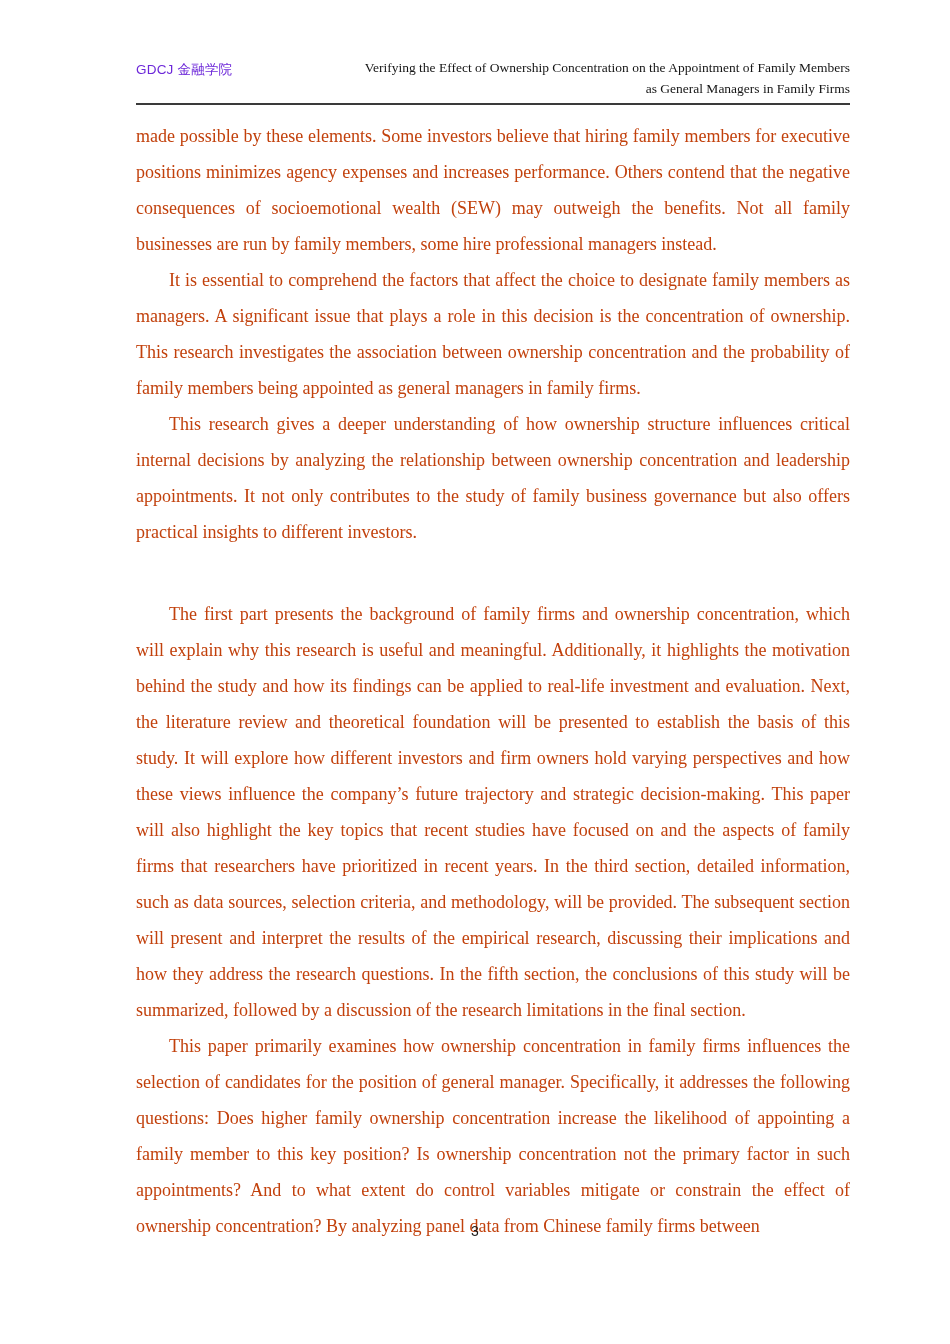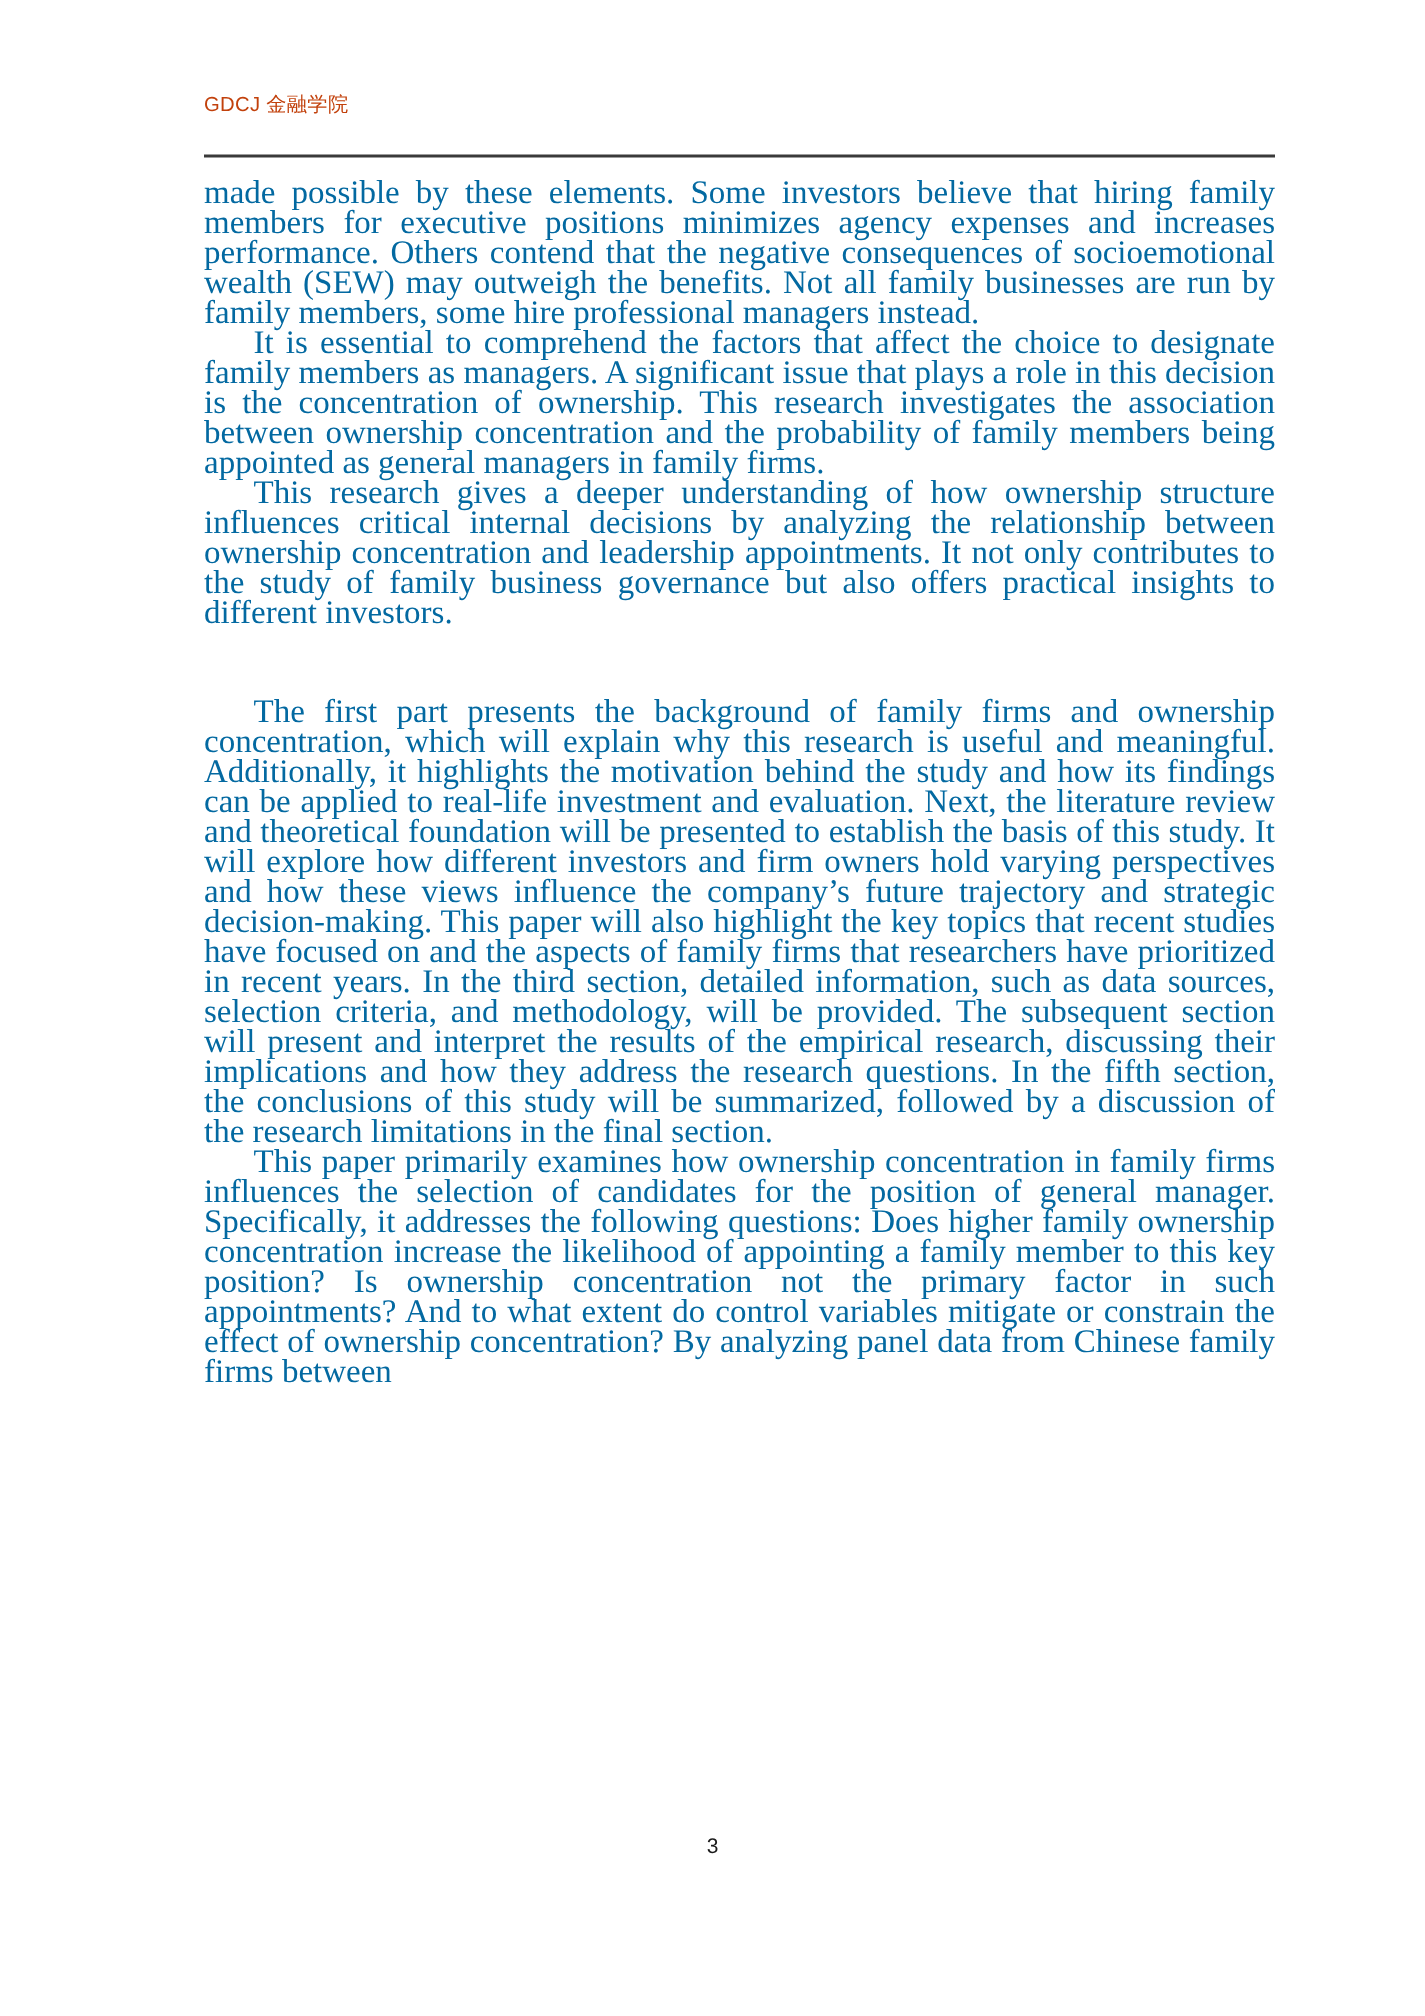--- a/index.html
+++ b/index.html
@@ -35,21 +35,21 @@
   .header-inner {
     display: flex;
     align-items: flex-start;
     justify-content: space-between;
     width: 100%;
   }
   .header-org {
     font-family: "Liberation Sans", "DejaVu Sans", sans-serif;
     font-size: 13.5px;
     line-height: 20px;
-    color: #c2410c;
+    color: #6d28d9;
     white-space: nowrap;
     letter-spacing: 0.2px;
     padding-top: 2px;
   }
   .header-title {
     text-align: right;
     font-family: "Liberation Serif", "DejaVu Serif", serif;
     font-size: 13.5px;
     line-height: 20.5px;
     color: #151515;
@@ -70,24 +70,24 @@
   .content {
     position: absolute;
     left: 136px;
     top: 118px;
     width: 714px;
   }
   p.para {
     margin: 0;
     text-align: justify;
     text-justify: inter-word;
-    font-size: 22px;
-    line-height: 20px;
+    font-size: 18px;
+    line-height: 36px;
     text-indent: 33px;
-    color: #0369a1;
+    color: #c2410c;
     hyphens: none;
   }
   p.para.noindent { text-indent: 0; }
 
   h2.heading {
     margin: 0;
     padding-left: 49px;
     font-size: 21.5px;
     line-height: 32px;
     font-weight: normal;
@@ -114,20 +114,24 @@
   }
 </style>
 </head>
 <body>
 
 <div class="page">
 
   <div class="header">
     <div class="header-inner">
       <div class="header-org">GDCJ 金融学院</div>
+      <div class="header-title">
+        <span>Verifying the Effect of Ownership Concentration on the Appointment of Family Members</span>
+        <span>as General Managers in Family Firms</span>
+      </div>
     </div>
   </div>
 
   <div class="header-rule"></div>
 
   <div class="content">
 
     <p class="para noindent">made possible by these elements. Some investors believe that hiring family members for executive positions minimizes agency expenses and increases performance. Others contend that the negative consequences of socioemotional wealth (SEW) may outweigh the benefits. Not all family businesses are run by family members, some hire professional managers instead.</p>
 
     <p class="para">It is essential to comprehend the factors that affect the choice to designate family members as managers. A significant issue that plays a role in this decision is the concentration of ownership. This research investigates the association between ownership concentration and the probability of family members being appointed as general managers in family firms.</p>

